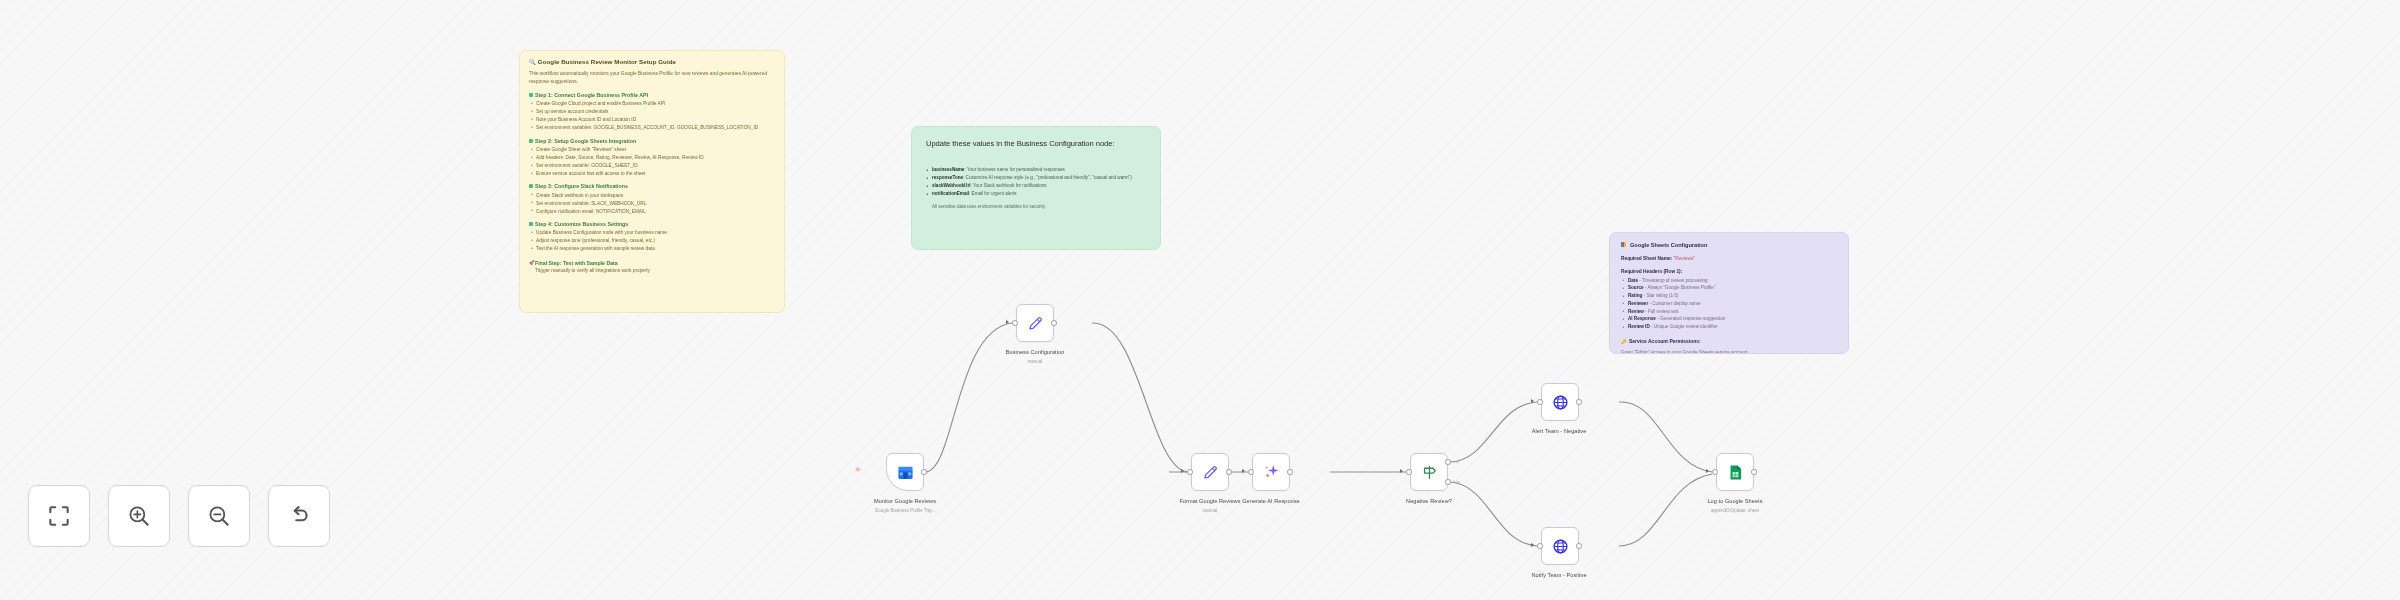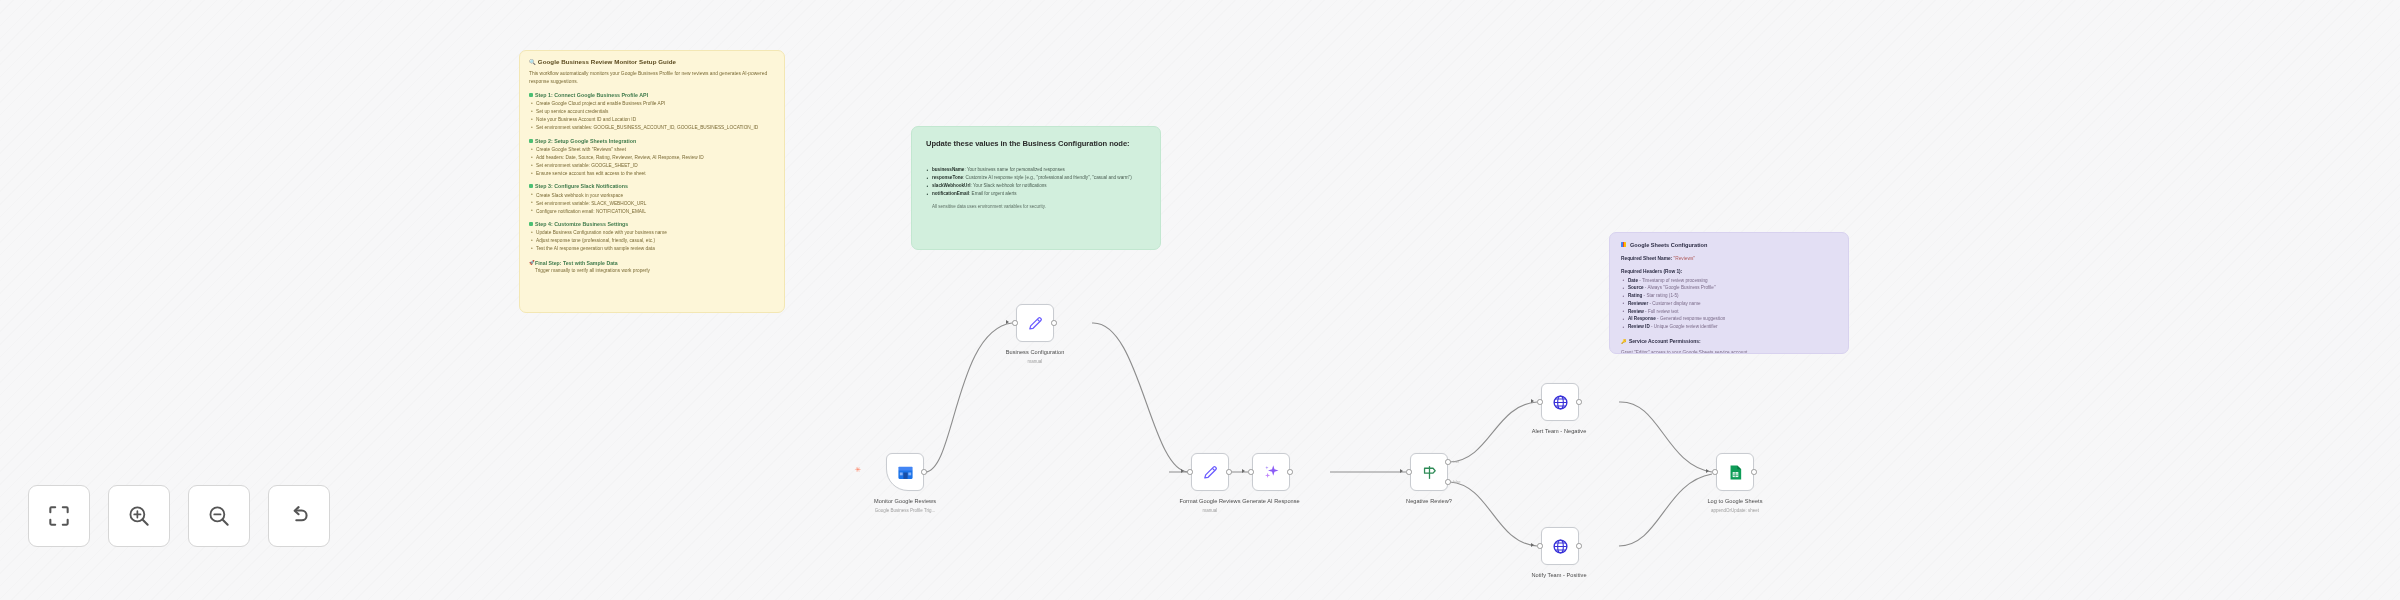--- a/index.html
+++ b/index.html
@@ -81,21 +81,21 @@
     padding: 7px 9px 0 15px; position: relative;
   }
   .note-final .rocket { position:absolute; left:9px; top:7.3px; font-size:4.6px; }
   .note-final-sub {
     font-size: 4.75px; color:#7a6a35;
     padding: 1.5px 9px 0 15px; line-height:1.5;
   }
 
   
   .g-title {
-    font-size: 7.6px; font-weight: bold; color: #2b2b2b;
+    font-size: 7.6px; font-weight: normal; color: #2b2b2b;
     padding: 12px 14px 0 14px; line-height: 1.38;
     letter-spacing: -0.05px;
   }
   ul.g-list { list-style:none; padding: 0 12px 0 20px; margin: 17px 0 0 0; }
   ul.g-list li {
     font-size: 4.6px; color:#4a5d52; line-height:1.62; position:relative;
     margin-top: 0.5px;
   }
   ul.g-list li::before {
     content:"•"; position:absolute; left:-5.5px; top:-0.4px; color:#3d554a; font-size:5px;

